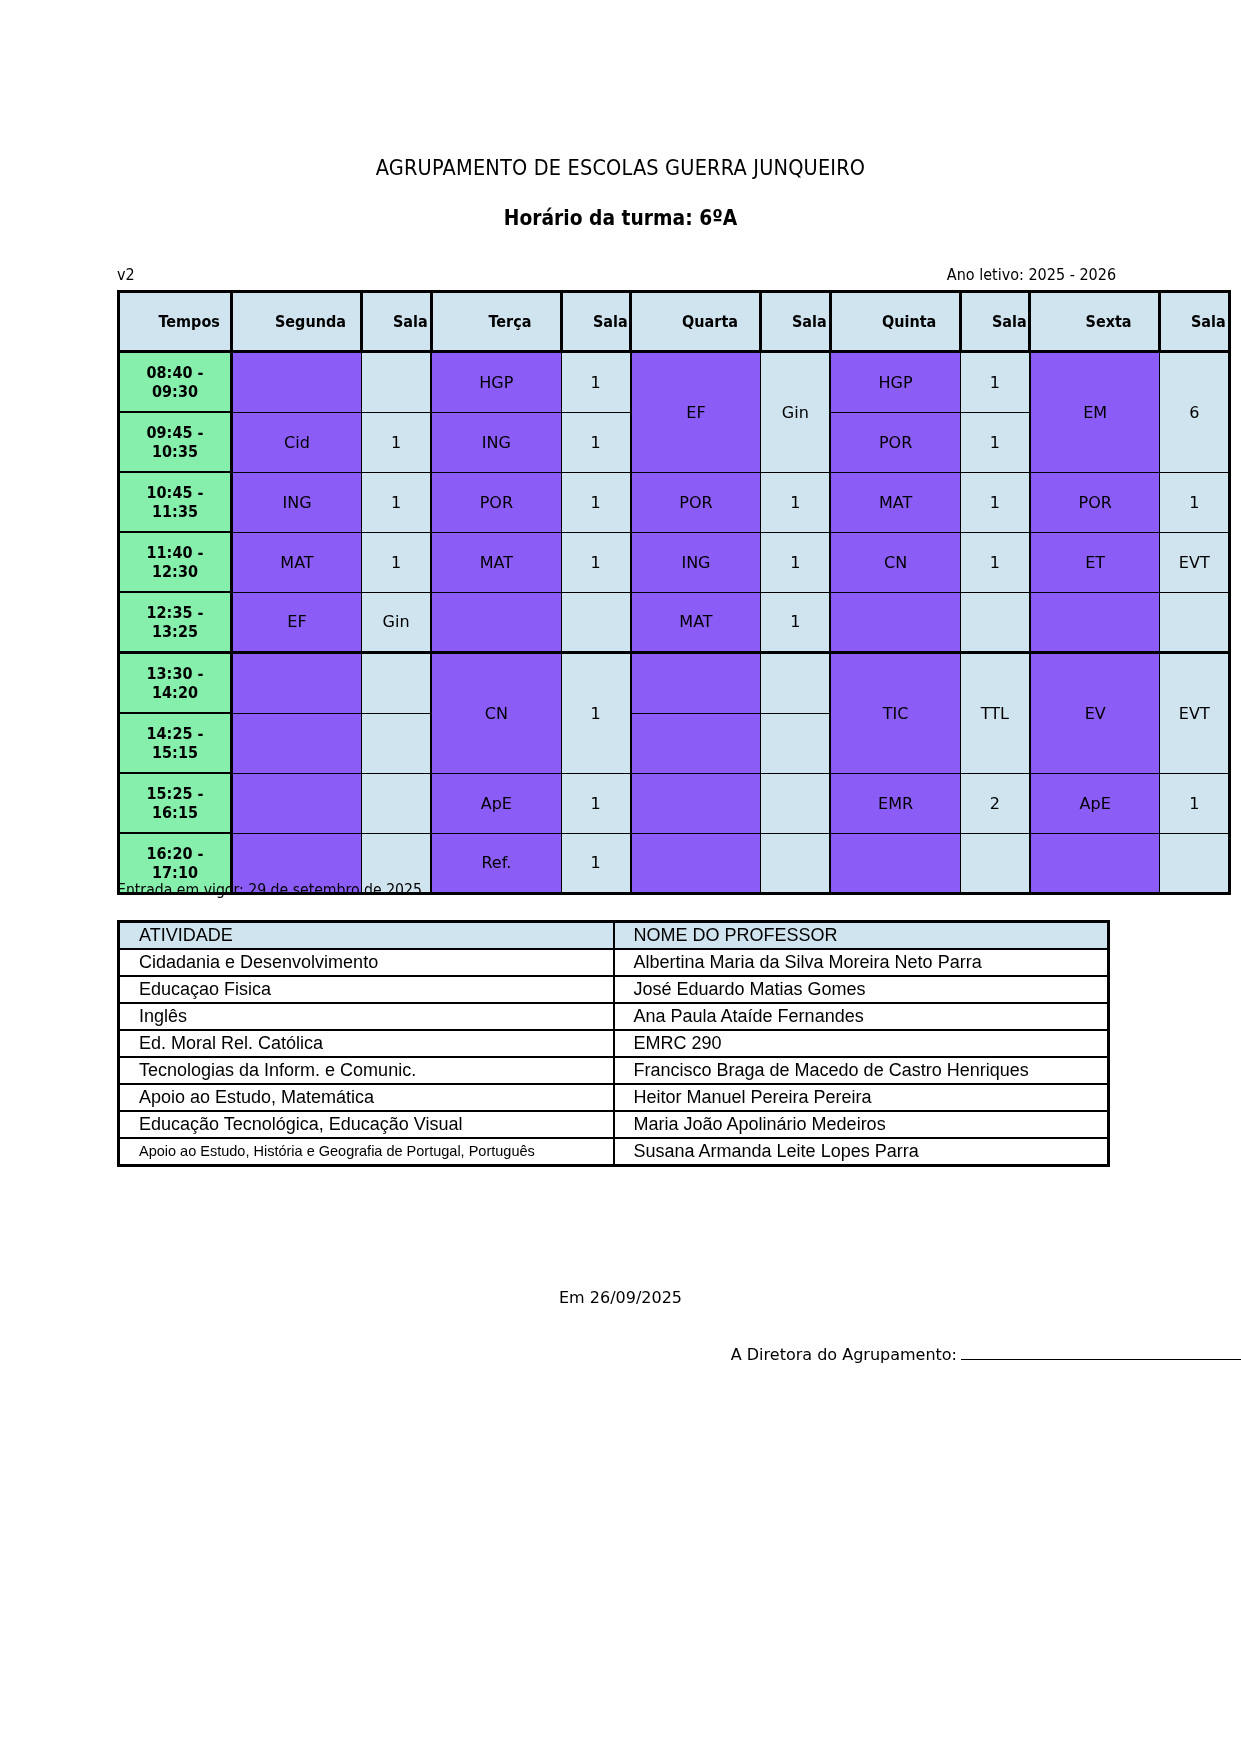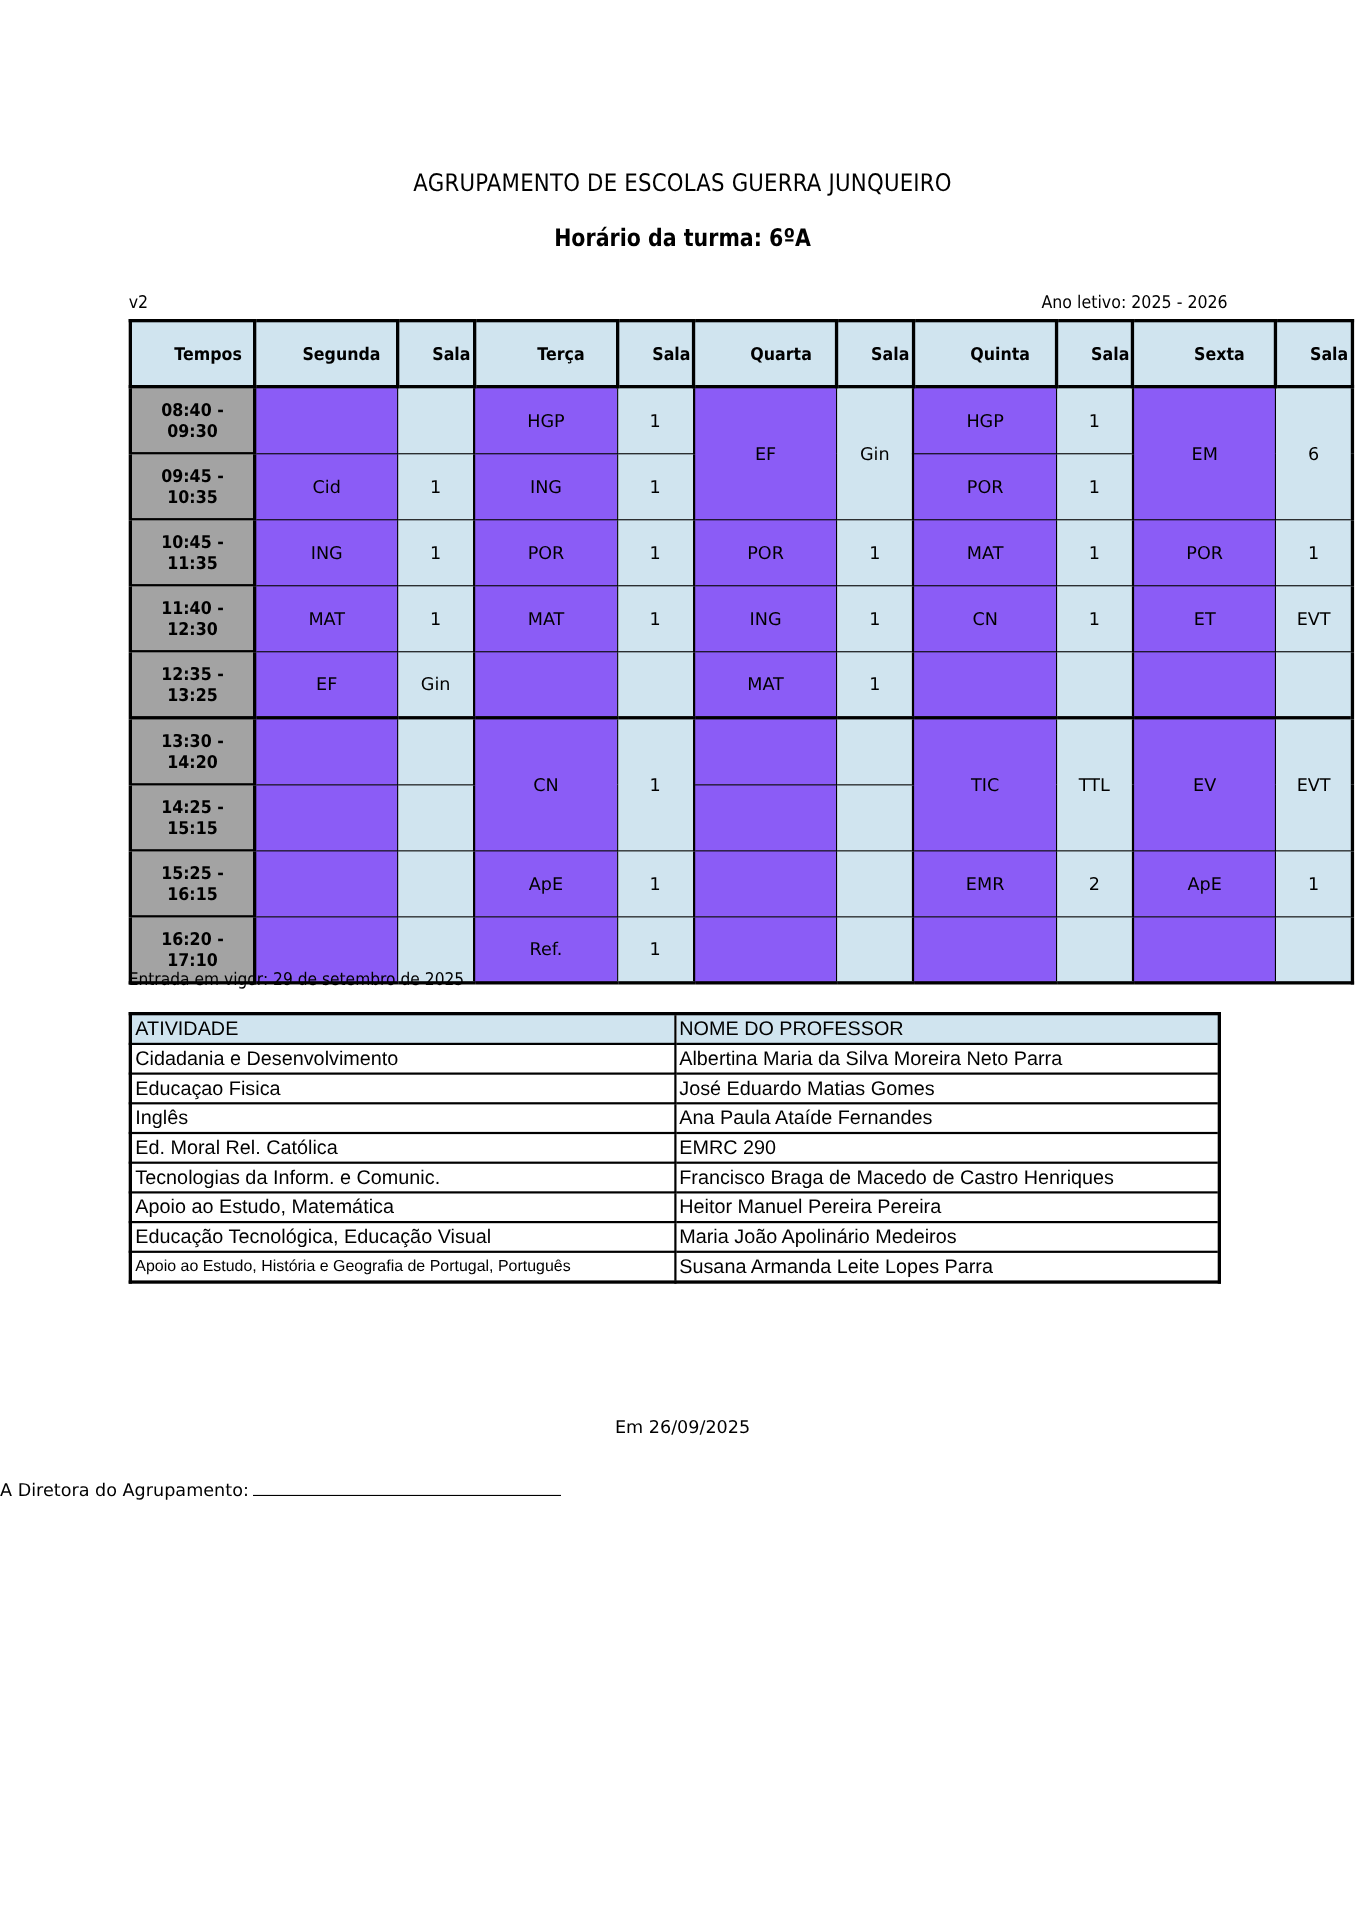--- a/index.html
+++ b/index.html
@@ -8,37 +8,37 @@
   .title { left: 0; width: 1241px; top: 155px; text-align: center; font-size: 22px; font-family: "DejaVu Sans", sans-serif; transform: scaleX(0.88); transform-origin: center; letter-spacing: 0.2px; }
   .subtitle { left: 0; width: 1241px; top: 205px; text-align: center; font-size: 22px; font-weight: bold; font-family: "DejaVu Sans", sans-serif; transform: scaleX(0.85); transform-origin: center; }
   .meta { top: 265px; font-size: 16px; font-family: "DejaVu Sans", sans-serif; }
   .version { left: 117px; transform: scaleX(0.9); transform-origin: left; }
   .year { right: 125px; transform: scaleX(0.9); transform-origin: right; }
 
   table.sched { position: absolute; left: 117px; top: 290px; border-collapse: collapse; table-layout: fixed; font-family: "DejaVu Sans", sans-serif; font-size: 16px; }
   table.sched td, table.sched th { border: 1px solid #000; text-align: center; vertical-align: middle; padding: 0; }
   table.sched th { background: #d0e4ef; font-weight: bold; height: 57px; border: 3px solid #000; padding-left: 28px; }
   table.sched td { height: 58px; }
-  table.sched td.time { background: #a3a3a3; font-weight: bold; border-left: 3px solid #000; border-right: 3px solid #000; border-top: 2px solid #000; border-bottom: 2px solid #000; }
+  table.sched td.time { background: #86efac; font-weight: bold; border-left: 3px solid #000; border-right: 3px solid #000; border-top: 2px solid #000; border-bottom: 2px solid #000; }
   table.sched td.sala { background: #d0e4ef; border-left: 1px solid #555; border-right: 2px solid #000; }
   table.sched td.subj { background: #8b5cf6; border-left: 2px solid #000; }
   table.sched td.last { border-right: 3px solid #000; }
   table.sched tr.bottom td { border-bottom: 3px solid #000; }
   table.sched tr.thick-top td { border-top: 3px solid #000; margin-left: 43px; }
   .cellt { display: inline-block; transform: scaleX(0.9); }
 
   .effective { left: 117px; top: 880px; font-size: 16px; font-family: "DejaVu Sans", sans-serif; transform: scaleX(0.88); transform-origin: left; }
 
   table.teachers { position: absolute; left: 117px; top: 920px; border-collapse: collapse; table-layout: fixed; font-family: "Liberation Sans", sans-serif; font-size: 18px; border: 3px solid #000; }
-  table.teachers td { border: 2px solid #000; height: 25px; padding: 0 3px; white-space: nowrap; overflow: hidden; line-height: 25px; }
+  table.teachers td { border: 2px solid #000; height: 25px; padding: 0 19px; white-space: nowrap; overflow: hidden; line-height: 25px; }
   table.teachers tr.head td, table.teachers tr.dt td { background: #d0e4ef; }
   table.teachers td.small { font-size: 14.5px; }
 
   .date { left: 0; width: 1241px; top: 1288px; text-align: center; font-size: 16px; font-family: "DejaVu Sans", sans-serif; }
-  .sign { left: 0; width: 1241px; top: 1343px; text-align: left; font-size: 16px; font-family: "DejaVu Sans", sans-serif; }
+  .sign { left: 0; width: 1241px; top: 1343px; text-align: right; font-size: 16px; font-family: "DejaVu Sans", sans-serif; }
   .sign-line { display: inline-block; width: 280px; border-bottom: 1px solid #000; height: 16px; vertical-align: baseline; margin-left: 4px; }
 </style>
 </head>
 <body>
 
 <div class="abs title">AGRUPAMENTO DE ESCOLAS GUERRA JUNQUEIRO</div>
 <div class="abs subtitle">Horário da turma:  6ºA</div>
 <div class="abs meta version">v2</div>
 <div class="abs meta year">Ano letivo: 2025 - 2026</div>
 

